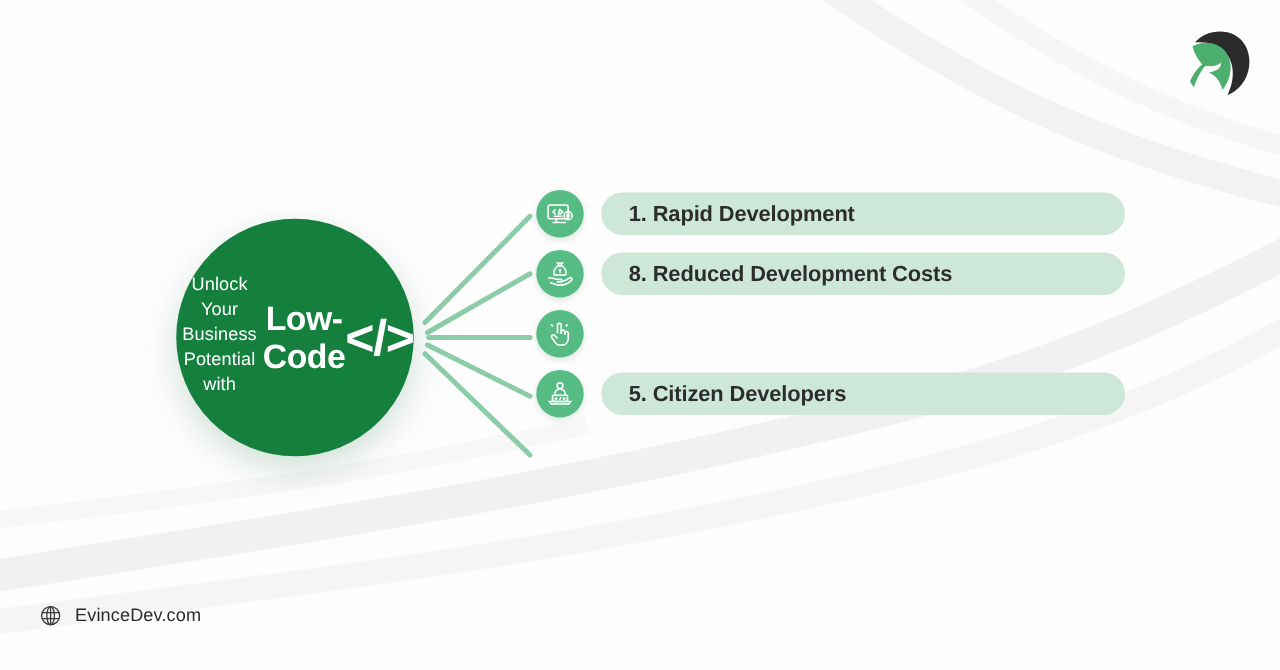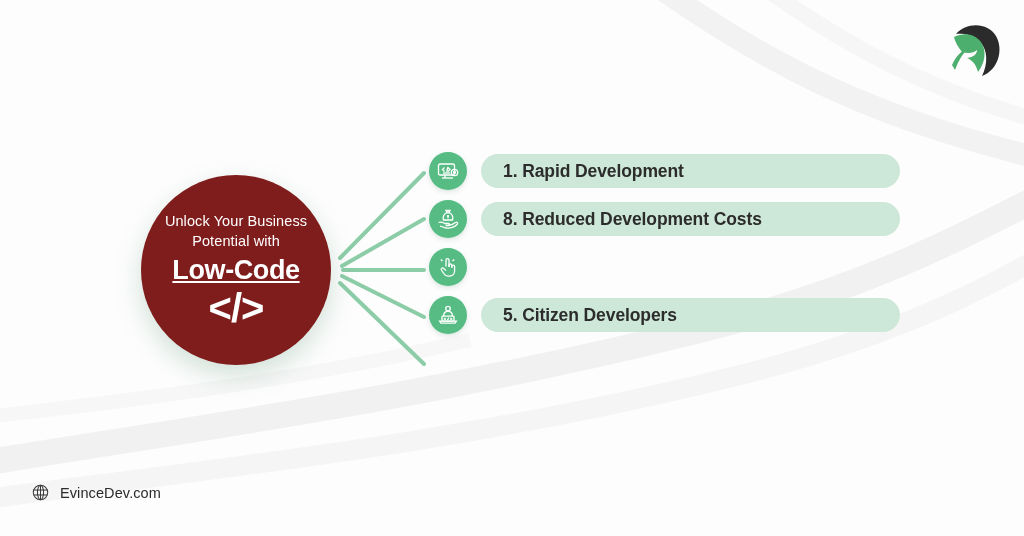--- a/index.html
+++ b/index.html
@@ -41,44 +41,43 @@
   }
 
   
   #hub {
     position: absolute;
     left: 141px;
     top: 175px;
     width: 190px;
     height: 190px;
     border-radius: 50%;
-    background: #7f1d1d;
+    background: #15803d;
     box-shadow: 0 10px 26px rgba(110,160,130,0.30);
     display: flex;
-    flex-direction: column;
+    flex-direction: row;
     align-items: center;
     justify-content: center;
     text-align: center;
     color: #ffffff;
   }
   #hub .hub-kicker {
     font-size: 14.5px;
     line-height: 20px;
     font-weight: 400;
     letter-spacing: 0.1px;
     width: 150px;
     margin-bottom: 4px;
   }
   #hub .hub-title {
     font-size: 27px;
     line-height: 30px;
     font-weight: 700;
     letter-spacing: -0.4px;
     margin-bottom: 0;
-    text-decoration: underline;
   }
   #hub .hub-glyph {
     font-size: 40px;
     line-height: 42px;
     font-weight: 700;
     letter-spacing: -1px;
     margin-top: 2px;
   }
 
   

